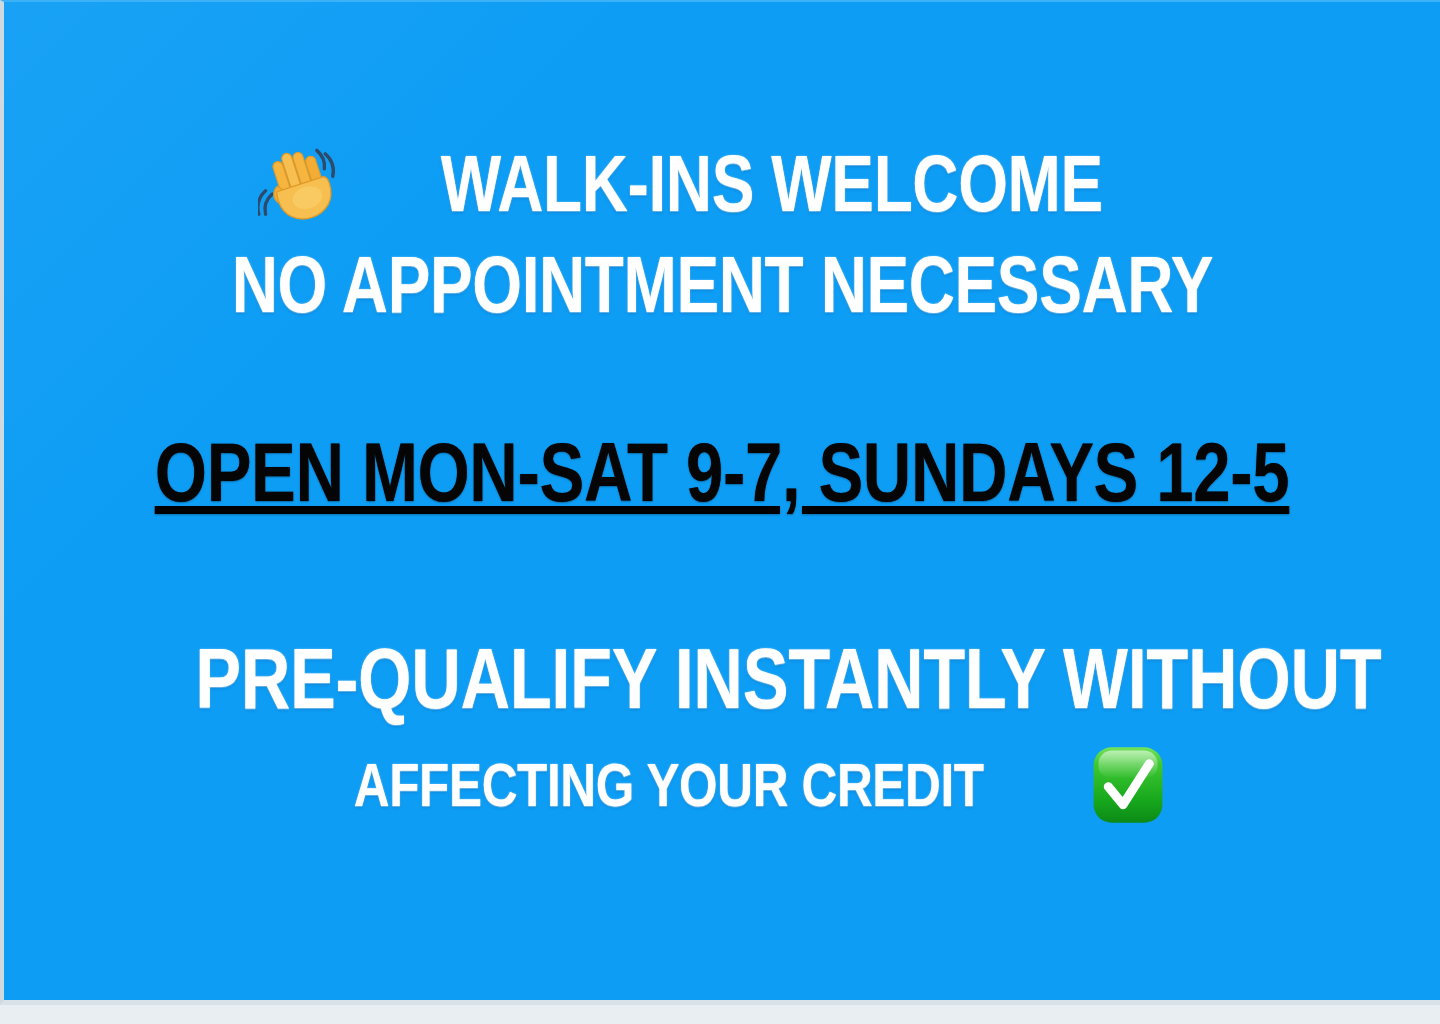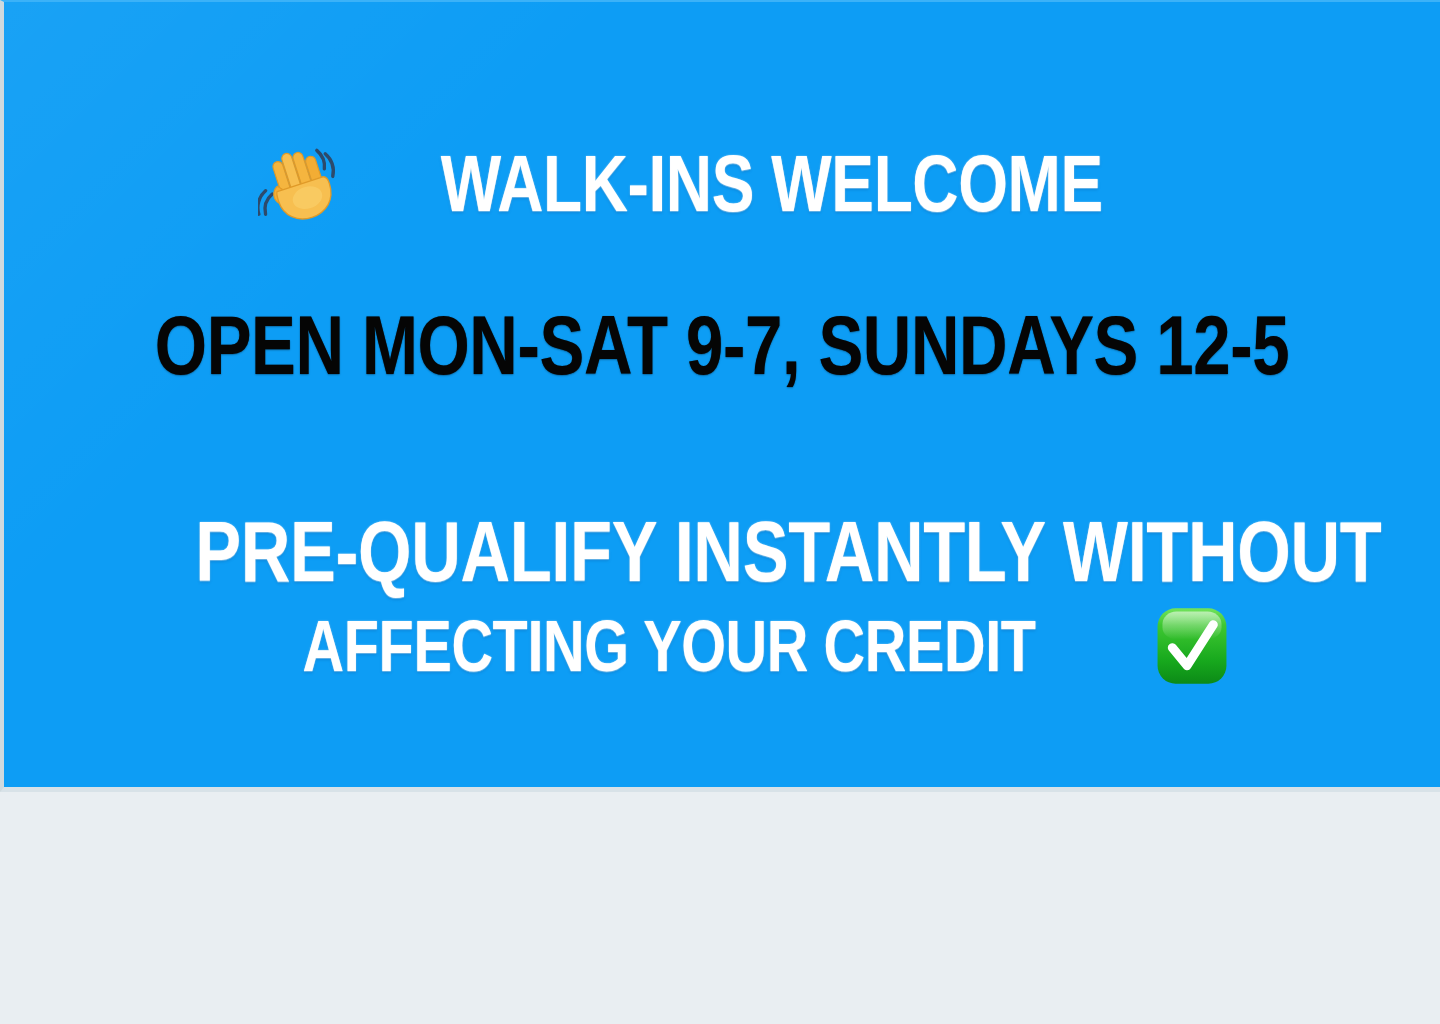--- a/index.html
+++ b/index.html
@@ -11,21 +11,21 @@
     overflow: hidden;
   }
   body {
     background: #e9eef2;
     font-family: "Liberation Sans", "DejaVu Sans", sans-serif;
   }
 
   #banner {
     position: relative;
     width: 1440px;
-    height: 792px;
+    height: 1005px;
     box-sizing: border-box;
     background: #0d9df5;
     border-left: 4px solid #cfd9de;
     border-bottom: 5px solid #d8e2e8;
     border-top: 2px solid #3bb2f8;
     display: flex;
     flex-direction: column;
     justify-content: flex-start;
     align-items: center;
     overflow: hidden;
@@ -80,26 +80,26 @@
     text-shadow:
       0 1px 2px rgba(0,0,0,0.30),
       0 0 1px rgba(0,0,0,0.5);
   }
 
   
   #block-welcome      { margin-top: 140px; }
   #line-walkins       { font-size: 80px; }
   #line-noappointment { font-size: 80px; margin-top: 16px; }
 
-  #block-hours        { margin-top: 74px; }
+  #block-hours        { margin-top: 100px; text-decoration: underline; }
   #line-hours         { font-size: 84px; }
 
   #block-prequalify   { margin-top: 116px; }
   #line-prequalify    { font-size: 86px; gap: 44px; }
-  #line-affecting     { font-size: 72px; margin-top: 8px; }
+  #line-affecting     { font-size: 62px; margin-top: 20px; }
 
   
   .emoji {
     display: inline-block;
     flex: 0 0 auto;
     vertical-align: middle;
   }
   .emoji svg { display: block; }
 
   #wave-icon  { width: 84px; height: 84px; margin-right: 2px; }
@@ -136,20 +136,23 @@
             <path d="M24 50 L80 50 C84 50, 86 54, 86 60 C86 80, 72 92, 54 92
                      C36 92, 22 80, 22 62 C22 55, 22 51, 24 50 Z" fill="#f7bf50" stroke="#e09a28" stroke-width="1.6"></path>
 
             <ellipse cx="56" cy="68" rx="18" ry="13" fill="#fbcf6a" opacity="0.65"></ellipse>
           </g>
         </svg>
       </span>
       <span class="line-text">WALK-INS WELCOME</span>
     </div>
 
+    <div class="line white-line" id="line-noappointment">
+      <span class="line-text">NO APPOINTMENT NECESSARY</span>
+    </div>
 
   </div>
 
   <div class="block" id="block-hours">
     <div class="line black-line" id="line-hours">
       <span class="line-text">OPEN MON-SAT 9-7, SUNDAYS 12-5</span>
     </div>
   </div>
 
   <div class="block" id="block-prequalify">

